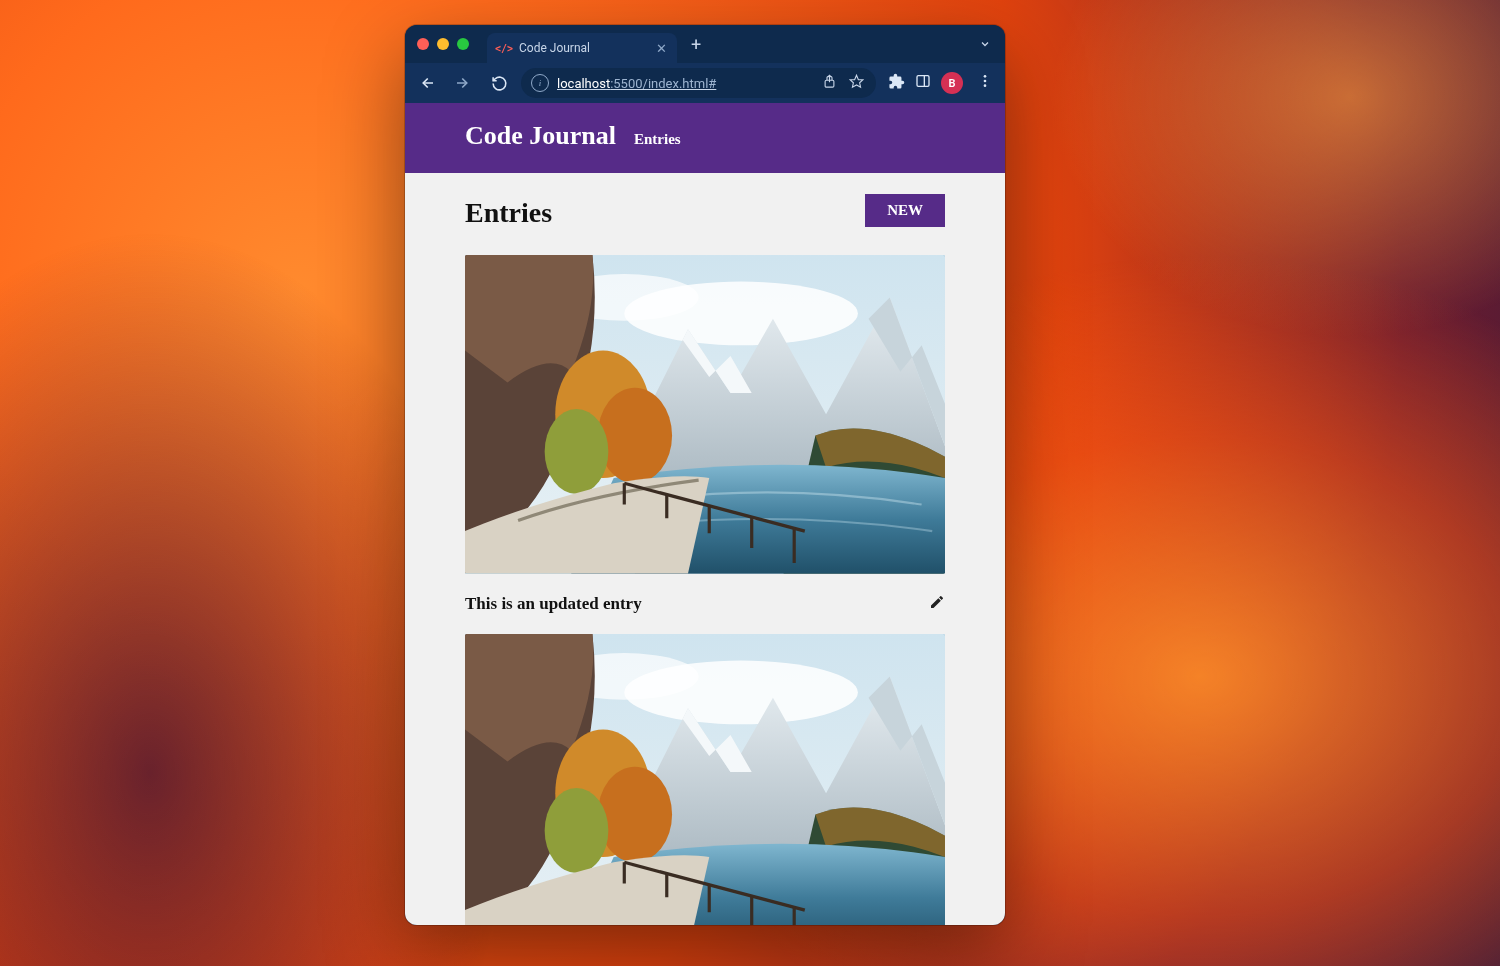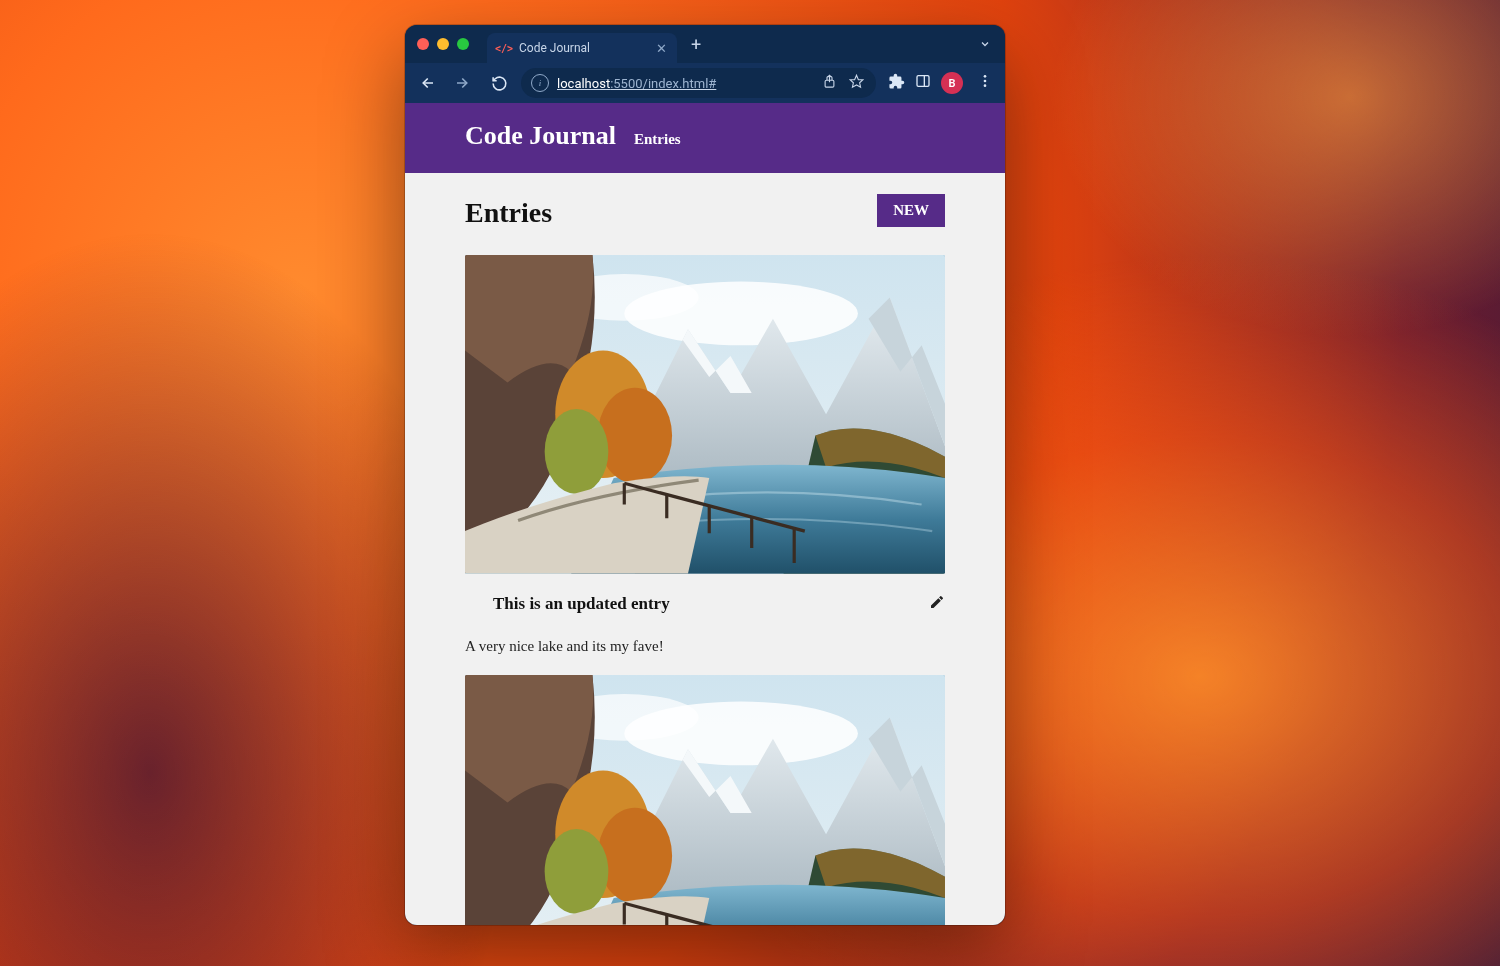--- a/index.html
+++ b/index.html
@@ -134,33 +134,33 @@
   }
   .pagehdr h1{margin:0;font-family:Georgia,'Times New Roman',serif;font-weight:700;font-size:26px;}
   .pagehdr a{color:#fff;text-decoration:none;font-family:Georgia,serif;font-weight:700;font-size:15px;}
 
   .container{padding:18px 60px 40px 60px;}
   .titlebar{display:flex;align-items:center;justify-content:space-between;}
   .titlebar h2{margin:6px 0 0 0;font-family:Georgia,'Times New Roman',serif;font-size:28px;font-weight:700;color:#111;}
   .newbtn{
     background:#562b88;color:#fff;border:none;
     font-family:Georgia,serif;font-weight:700;font-size:15px;
-    padding:8px 16px;cursor:pointer;
+    padding:8px 22px;cursor:pointer;
   }
 
   .entry{margin-top:26px;}
   .entry .imgbox{
     width:100%;
     aspect-ratio: 452/300;
     border-radius:2px;
     overflow:hidden;
     position:relative;
     background:#6fa8c9;
   }
-  .entry .titlerow{display:flex;align-items:center;justify-content:space-between;margin-top:20px;margin-left:28px;}
+  .entry .titlerow{display:flex;align-items:center;justify-content:space-between;margin-top:20px;}
   .entry h3{margin:0;font-family:Georgia,'Times New Roman',serif;font-size:17px;font-weight:700;color:#111;}
   .entry .edit{cursor:pointer;color:#222;}
   .entry p{margin:24px 0 0 0;font-family:Georgia,'Times New Roman',serif;font-size:15px;color:#222;}
 
   
   .scene{position:absolute;inset:0;}
 
 </style>
 </head>
 <body>
@@ -310,21 +310,20 @@
             </svg>
           </div>
           <div class="titlerow">
             <h3>This is an updated entry</h3>
             <span class="edit">
               <svg width="16" height="16" viewBox="0 0 24 24" fill="currentColor">
                   <path d="M3 17.25V21h3.75L17.81 9.94l-3.75-3.75L3 17.25zM20.71 7.04a1 1 0 0 0 0-1.41l-2.34-2.34a1 1 0 0 0-1.41 0l-1.83 1.83 3.75 3.75 1.83-1.83z"></path>
                 </svg>
             </span>
           </div>
-          <p>A very nice lake and its my fave!</p>
         </div>
 
         <div class="entry" style="margin-top:20px;">
           <div class="imgbox" aria-label="mountain-lake-photo">
             <svg class="scene" viewBox="0 0 452 300" preserveAspectRatio="xMidYMid slice">
               <rect width="452" height="300" fill="url(#sky1)"></rect>
               <ellipse cx="260" cy="55" rx="110" ry="30" fill="#ffffff" opacity="0.85"></ellipse>
               <ellipse cx="150" cy="40" rx="70" ry="22" fill="#ffffff" opacity="0.7"></ellipse>
               <path d="M160 170 L210 70 L250 130 L290 60 L340 150 L400 40 L452 180 L452 300 L160 300 Z" fill="url(#mtn1)"></path>
               <path d="M205 80 L230 115 L250 95 L270 130 L250 130 L210 70 Z" fill="#f4f8fa"></path>

